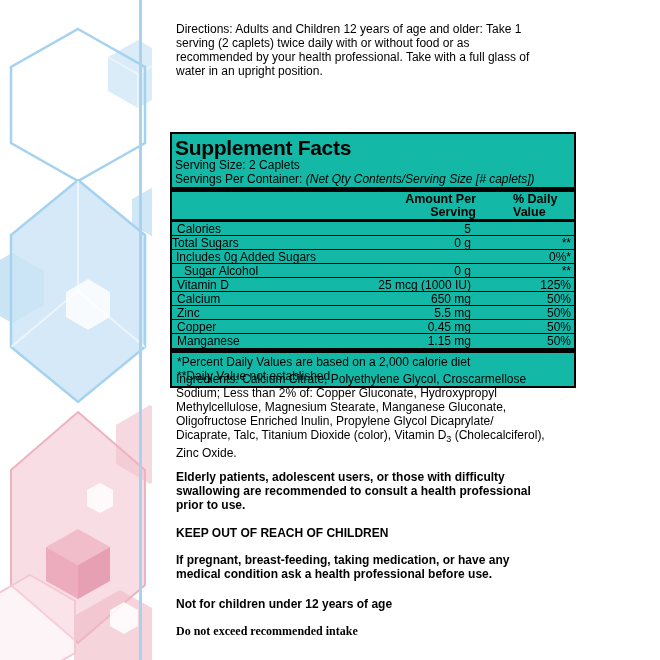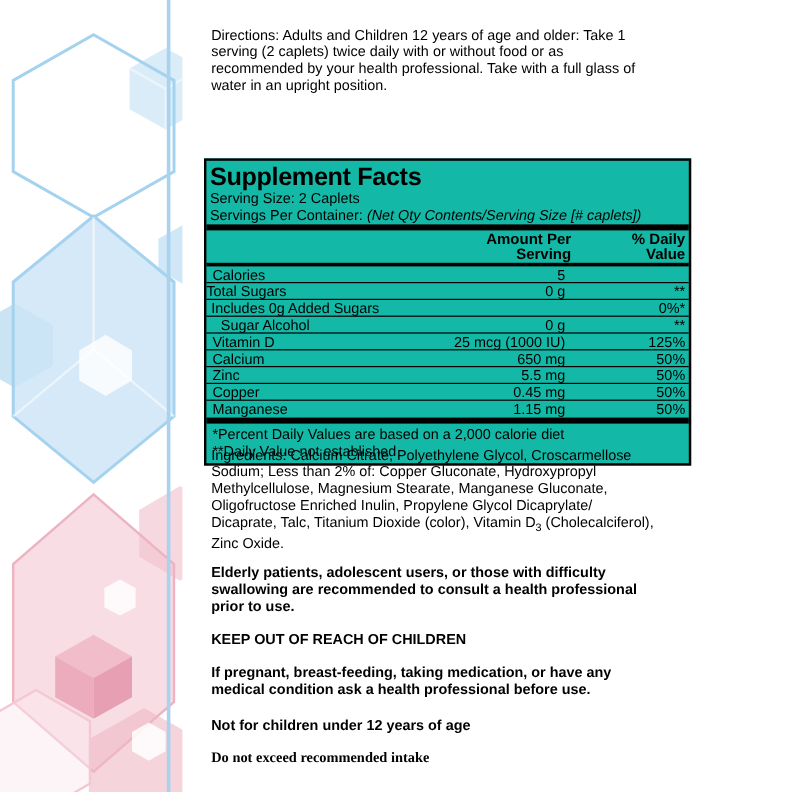--- a/index.html
+++ b/index.html
@@ -28,21 +28,21 @@
   .children  { top:598px; }
   .intake    { top:625px;font-family:Liberation Serif, serif; }
 
   
   .sf { position:absolute; left:170px; top:93px; width:406px; border:2px solid #000; background:#14b8a6;margin-top:39px; }
   .sf-title { font-size:21px; font-weight:bold; line-height:22px; padding:3px 3px 0 3px; letter-spacing:-0.3px; }
   .sf-line { font-size:12px; line-height:13.5px; padding:0 3px; }
   .bar-thick { height:5px; background:#000; margin-top:1px; }
   .sf-head { position:relative; height:30px; border-bottom:3px solid #000; font-weight:bold; font-size:12.5px; }
   .h-amount { position:absolute; top:1px; right:98px; width:90px; text-align:right; line-height:13px; }
-  .h-dv     { position:absolute; top:1px; right:3px;  width:58px; text-align:right; line-height:13px; }
+  .h-dv     { position:absolute; top:1px; right:3px;  width:58px; line-height:13px; }
   .sf-row { position:relative; height:14px; font-size:12px; line-height:12.5px; border-bottom:1px solid #000; }
   .sf-row:last-child { border-bottom:none; }
   .rn { position:absolute; left:0; top:1px; white-space:nowrap; }
   .ra { position:absolute; right:103px; top:1px; white-space:nowrap; }
   .rd { position:absolute; right:3px;  top:1px; white-space:nowrap; }
   .sf-foot { border-top:5px solid #000; padding:2px 3px 3px 5px; font-size:12px; line-height:14px; }
 </style>
 </head>
 <body>
 

